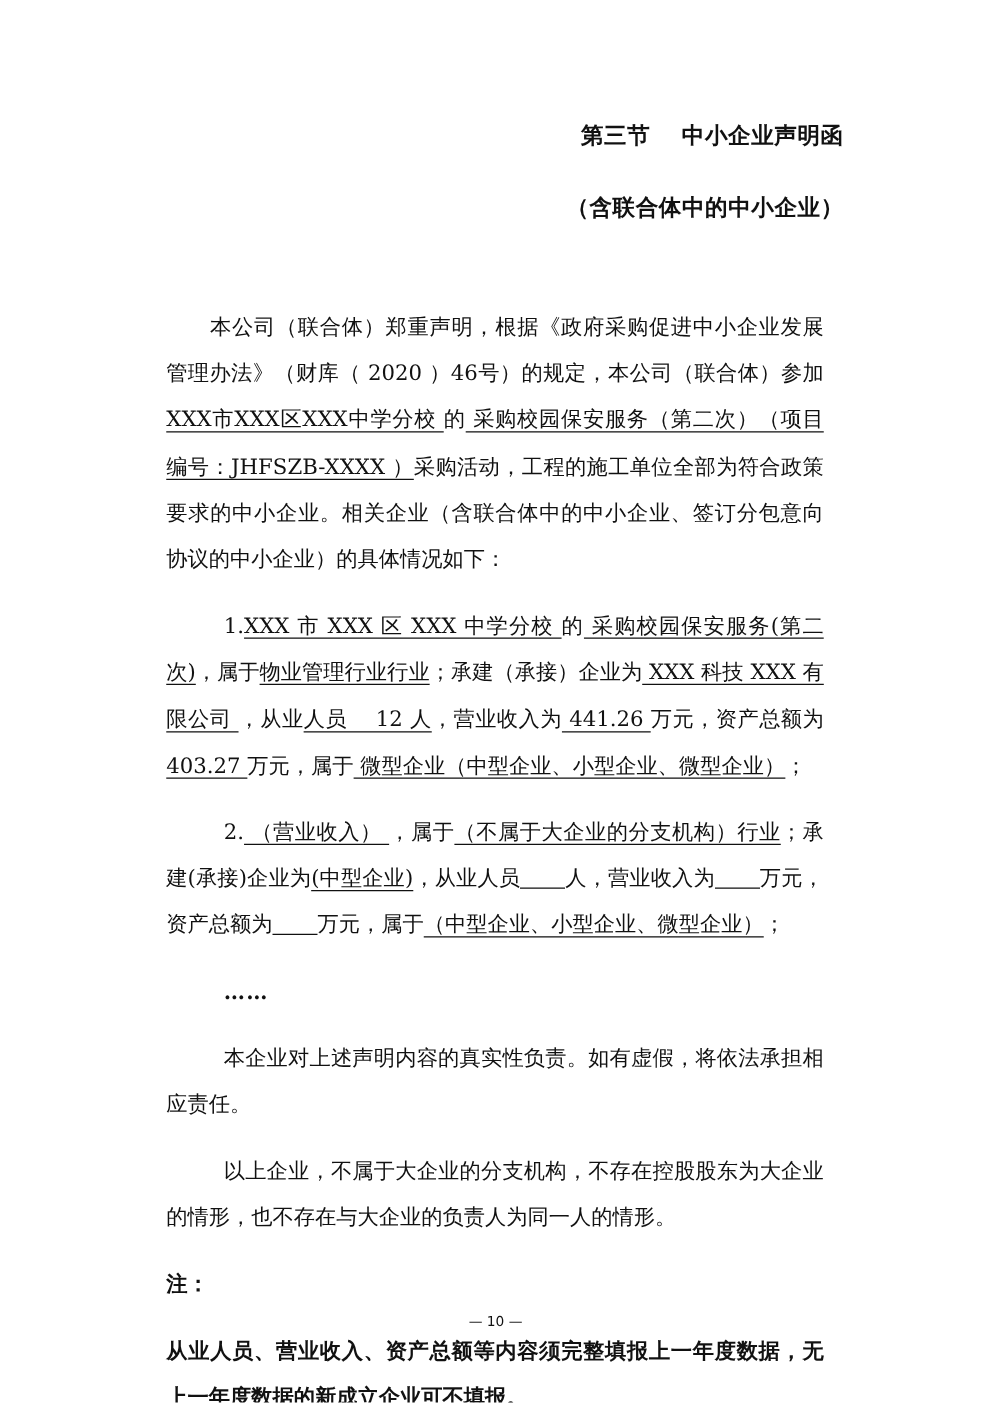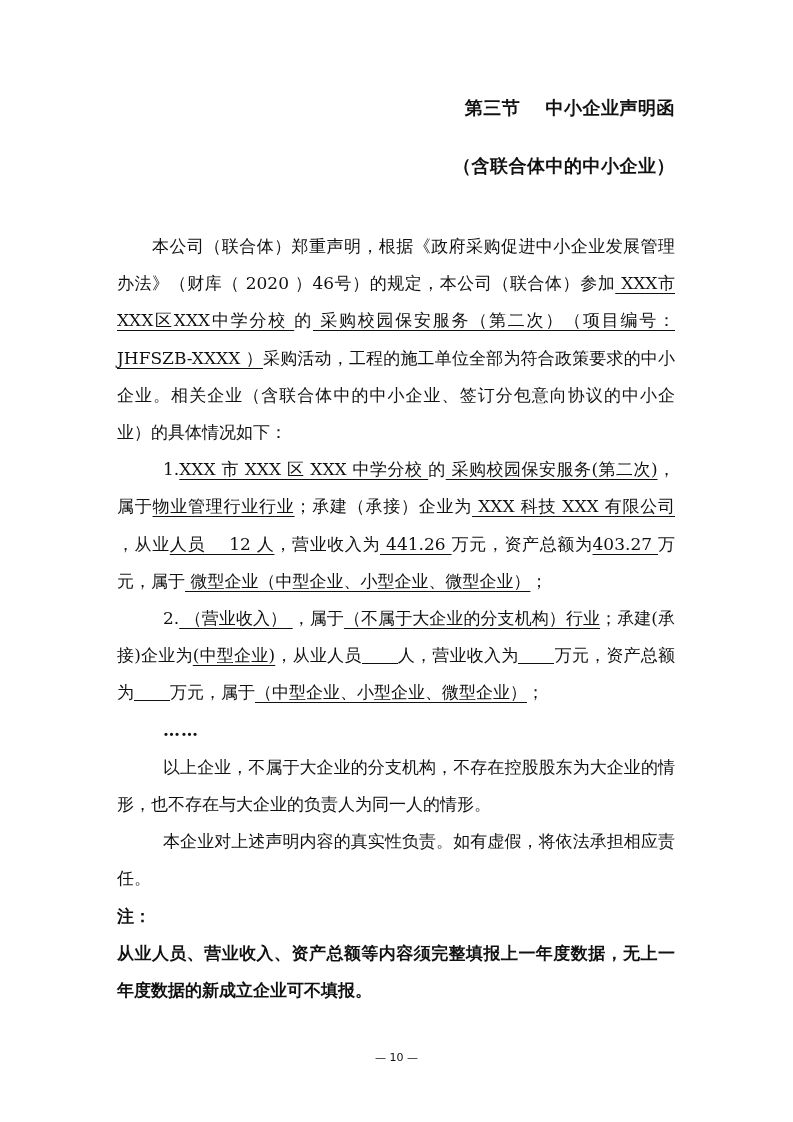--- a/index.html
+++ b/index.html
@@ -3,21 +3,21 @@
 <meta charset="utf-8">
 <style>
   html, body { margin: 0; padding: 0; background: #ffffff; }
   body { width: 793px; height: 1122px; position: relative; overflow: hidden;
          font-family: "DejaVu Serif", "Liberation Serif", serif; color: #111; }
   .page { position: absolute; left: 117px; top: 0; width: 558px; }
   .title { position: absolute; left: 0; width: 558px; text-align: right; font-size: 18px; font-weight: bold; letter-spacing: 0.5px; }
   .title-main { top: 96px; }
   .title-sub { top: 154px; }
   .body { position: absolute; top: 228px; left: 0; width: 558px; font-size: 17px; line-height: 37.2px; text-align: justify; text-justify: inter-character; }
-  .body p { margin: 0; }
+  .body p { margin: 16px; }
   .indent { text-indent: 35px; }
   .indent2 { text-indent: 46px; }
   .u { text-decoration: underline; text-underline-offset: 4px; text-decoration-thickness: 1px; }
   .blank { display: inline-block; width: 36px; border-bottom: 1px solid #111; height: 18px; vertical-align: -3px; }
   .note-label, .note { font-family: "DejaVu Sans", "Liberation Sans", sans-serif; font-weight: bold; font-size: 17px; }
   .ellipsis { padding-left: 46px; letter-spacing: 1px; font-weight: bold; }
   .footer { position: absolute; top: 1051px; left: 0; width: 793px; text-align: center; font-size: 11px; font-family: "DejaVu Sans", "Liberation Sans", sans-serif; }
 </style>
 </head>
 <body>
@@ -28,21 +28,21 @@
 
   <div class="body">
     <p class="indent"><span>本公司（联合体）郑重声明，根据《政府采购促进中小企业发展管理办法》（财库（ 2020 ）46号）的规定，本公司（联合体）参加</span><span class="u"> XXX市XXX区XXX中学分校 </span><span>的</span><span class="u"> 采购校园保安服务（第二次）（项目编号：JHFSZB-XXXX ）</span><span>采购活动，工程的施工单位全部为符合政策要求的中小企业。相关企业（含联合体中的中小企业、签订分包意向协议的中小企业）的具体情况如下：</span></p>
 
     <p class="indent2"><span>1.</span><span class="u">XXX 市 XXX 区 XXX 中学分校 </span><span>的</span><span class="u"> 采购校园保安服务(第二次)</span><span>，属于</span><span class="u">物业管理行业行业</span><span>；承建（承接）企业为</span><span class="u"> XXX 科技 XXX 有限公司 </span><span>，从业</span><span class="u" style="white-space:pre">人员    12 人</span><span>，营业收入为</span><span class="u"> 441.26 </span><span>万元，资产总额为</span><span class="u">403.27 </span><span>万元，属于</span><span class="u"> 微型企业（中型企业、小型企业、微型企业）</span><span>；</span></p>
 
     <p class="indent2"><span>2.</span><span class="u"> （营业收入） </span><span>，属于</span><span class="u">（不属于大企业的分支机构）行业</span><span>；承建(承接)企业为</span><span class="u">(中型企业)</span><span>，从业人员</span><span class="blank"></span><span>人，营业收入为</span><span class="blank"></span><span>万元，资产总额为</span><span class="blank"></span><span>万元，属于</span><span class="u">（中型企业、小型企业、微型企业）</span><span>；</span></p>
 
     <p class="ellipsis">……</p>
 
+    <p class="indent2">本企业对上述声明内容的真实性负责。如有虚假，将依法承担相应责任。</p>
     <p class="indent2">以上企业，不属于大企业的分支机构，不存在控股股东为大企业的情形，也不存在与大企业的负责人为同一人的情形。</p>
-    <p class="indent2">本企业对上述声明内容的真实性负责。如有虚假，将依法承担相应责任。</p>
 
     <p class="note-label">注：</p>
     <p class="note">从业人员、营业收入、资产总额等内容须完整填报上一年度数据，无上一年度数据的新成立企业可不填报。</p>
   </div>
 </div>
 
 <div class="footer">— 10 —</div>
 
 </body></html>

